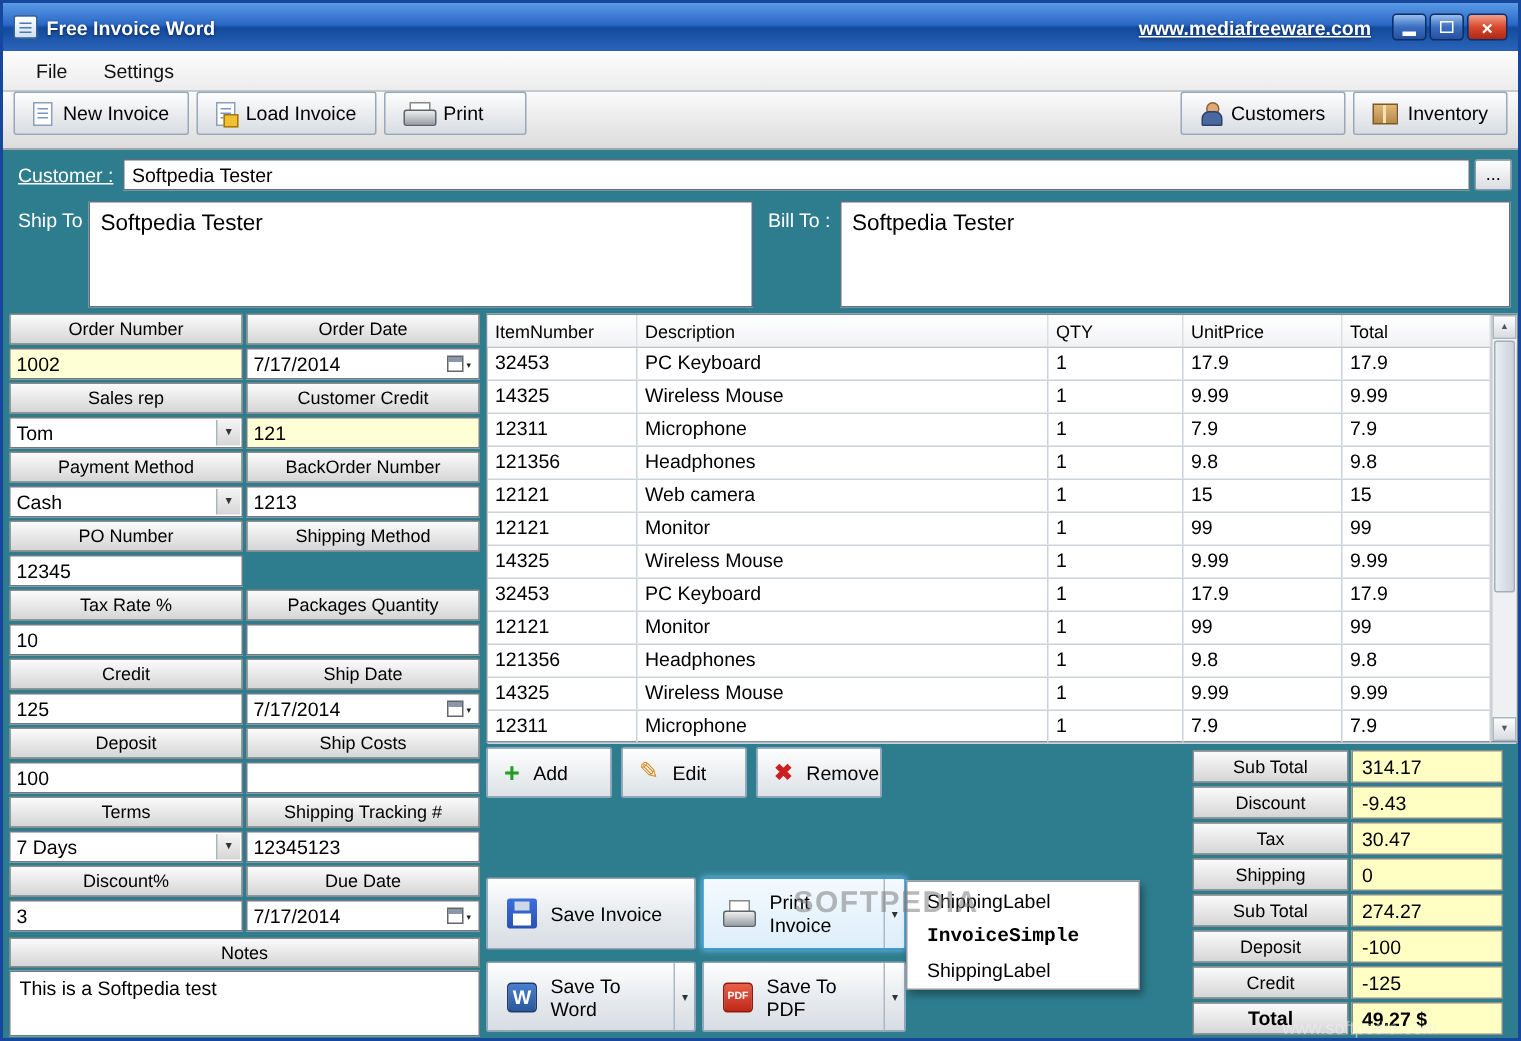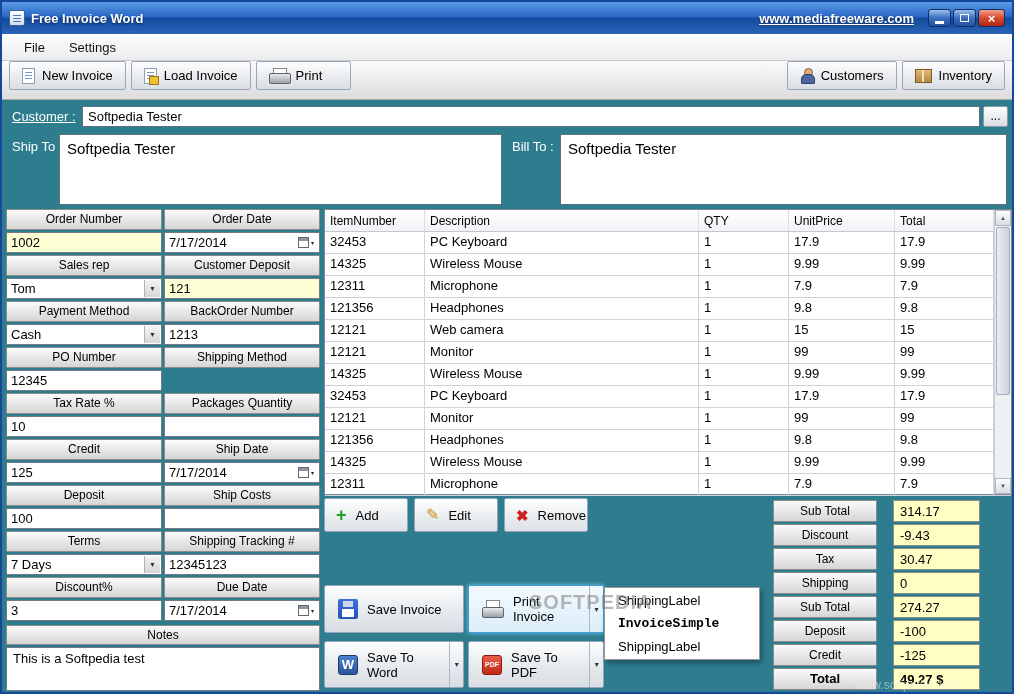--- a/index.html
+++ b/index.html
@@ -90,25 +90,25 @@
 
   
   .row-btns { position:absolute; left:322px; top:496px; display:flex; gap:6px; }
   .action-btn { width:84px; height:34px; display:flex; align-items:center; gap:9px; padding-left:11px;
     background:linear-gradient(#ffffff,#e9ecef 60%,#dde2e7); border:1px solid #93a4ba; border-radius:2px; font-size:13px; }
   .ic-add { color:#1f9e1f; font-size:18px; font-weight:bold; line-height:1; }
   .ic-edit { color:#cf8a1e; font-size:16px; line-height:1; }
   .ic-remove { color:#cc1f1f; font-size:15px; font-weight:bold; line-height:1; }
 
   
-  .summary { position:absolute; left:771px; top:498px; width:207px; }
+  .summary { position:absolute; left:793px; top:498px; width:207px; }
   .sum-row { display:flex; height:22px; margin-bottom:2px; }
   .sum-label { width:104px; text-align:center; font-size:12px; line-height:20px; color:#000;
     background:linear-gradient(#fbfbfb,#d5d5d5); border:1px solid #8b8b8b; border-radius:1px; }
-  .sum-value { flex:1; margin-left:16px; background:#ffffc4; border:1px solid #8b8b8b; font-size:13px; padding:3px 6px 0; }
+  .sum-value { flex:1; margin-left:2px; background:#ffffc4; border:1px solid #8b8b8b; font-size:13px; padding:3px 6px 0; }
   .sum-row.bold .sum-label, .sum-row.bold .sum-value { font-weight:bold; font-size:13px; }
 
   
   .big-btn { position:absolute; display:flex; align-items:center; gap:9px; padding-left:13px;
     background:linear-gradient(#fefefe,#e6eaee 55%,#d8dde3); border:1px solid #93a4ba; border-radius:2px; font-size:13px; }
   .save-invoice { left:322px; top:583px; width:140px; height:48px; }
   .print-invoice { left:466px; top:583px; width:136px; height:48px; border:1px solid #3a9ede; box-shadow:0 0 4px #7cc4ec; background:linear-gradient(#f4fafe,#ddeefa); }
   .save-word { left:322px; top:639px; width:140px; height:47px; }
   .save-pdf { left:466px; top:639px; width:136px; height:47px; }
   .split-arrow { margin-left:auto; width:15px; align-self:stretch; display:flex; align-items:center; justify-content:center; font-size:8px; color:#333; border-left:1px solid #aeb8c4; }
@@ -208,21 +208,21 @@
         </div>
       </div>
       <div class="field">
         <div class="field-hdr">Sales rep</div>
         <div class="field-input">
           <span class="fi-text">Tom</span>
           <span class="combo-arrow">▼</span>
         </div>
       </div>
       <div class="field">
-        <div class="field-hdr">Customer Deposit</div>
+        <div class="field-hdr">Customer Credit</div>
         <div class="field-input yellow">
           <span class="fi-text">121</span>
         </div>
       </div>
       <div class="field">
         <div class="field-hdr">Payment Method</div>
         <div class="field-input">
           <span class="fi-text">Cash</span>
           <span class="combo-arrow">▼</span>
         </div>

